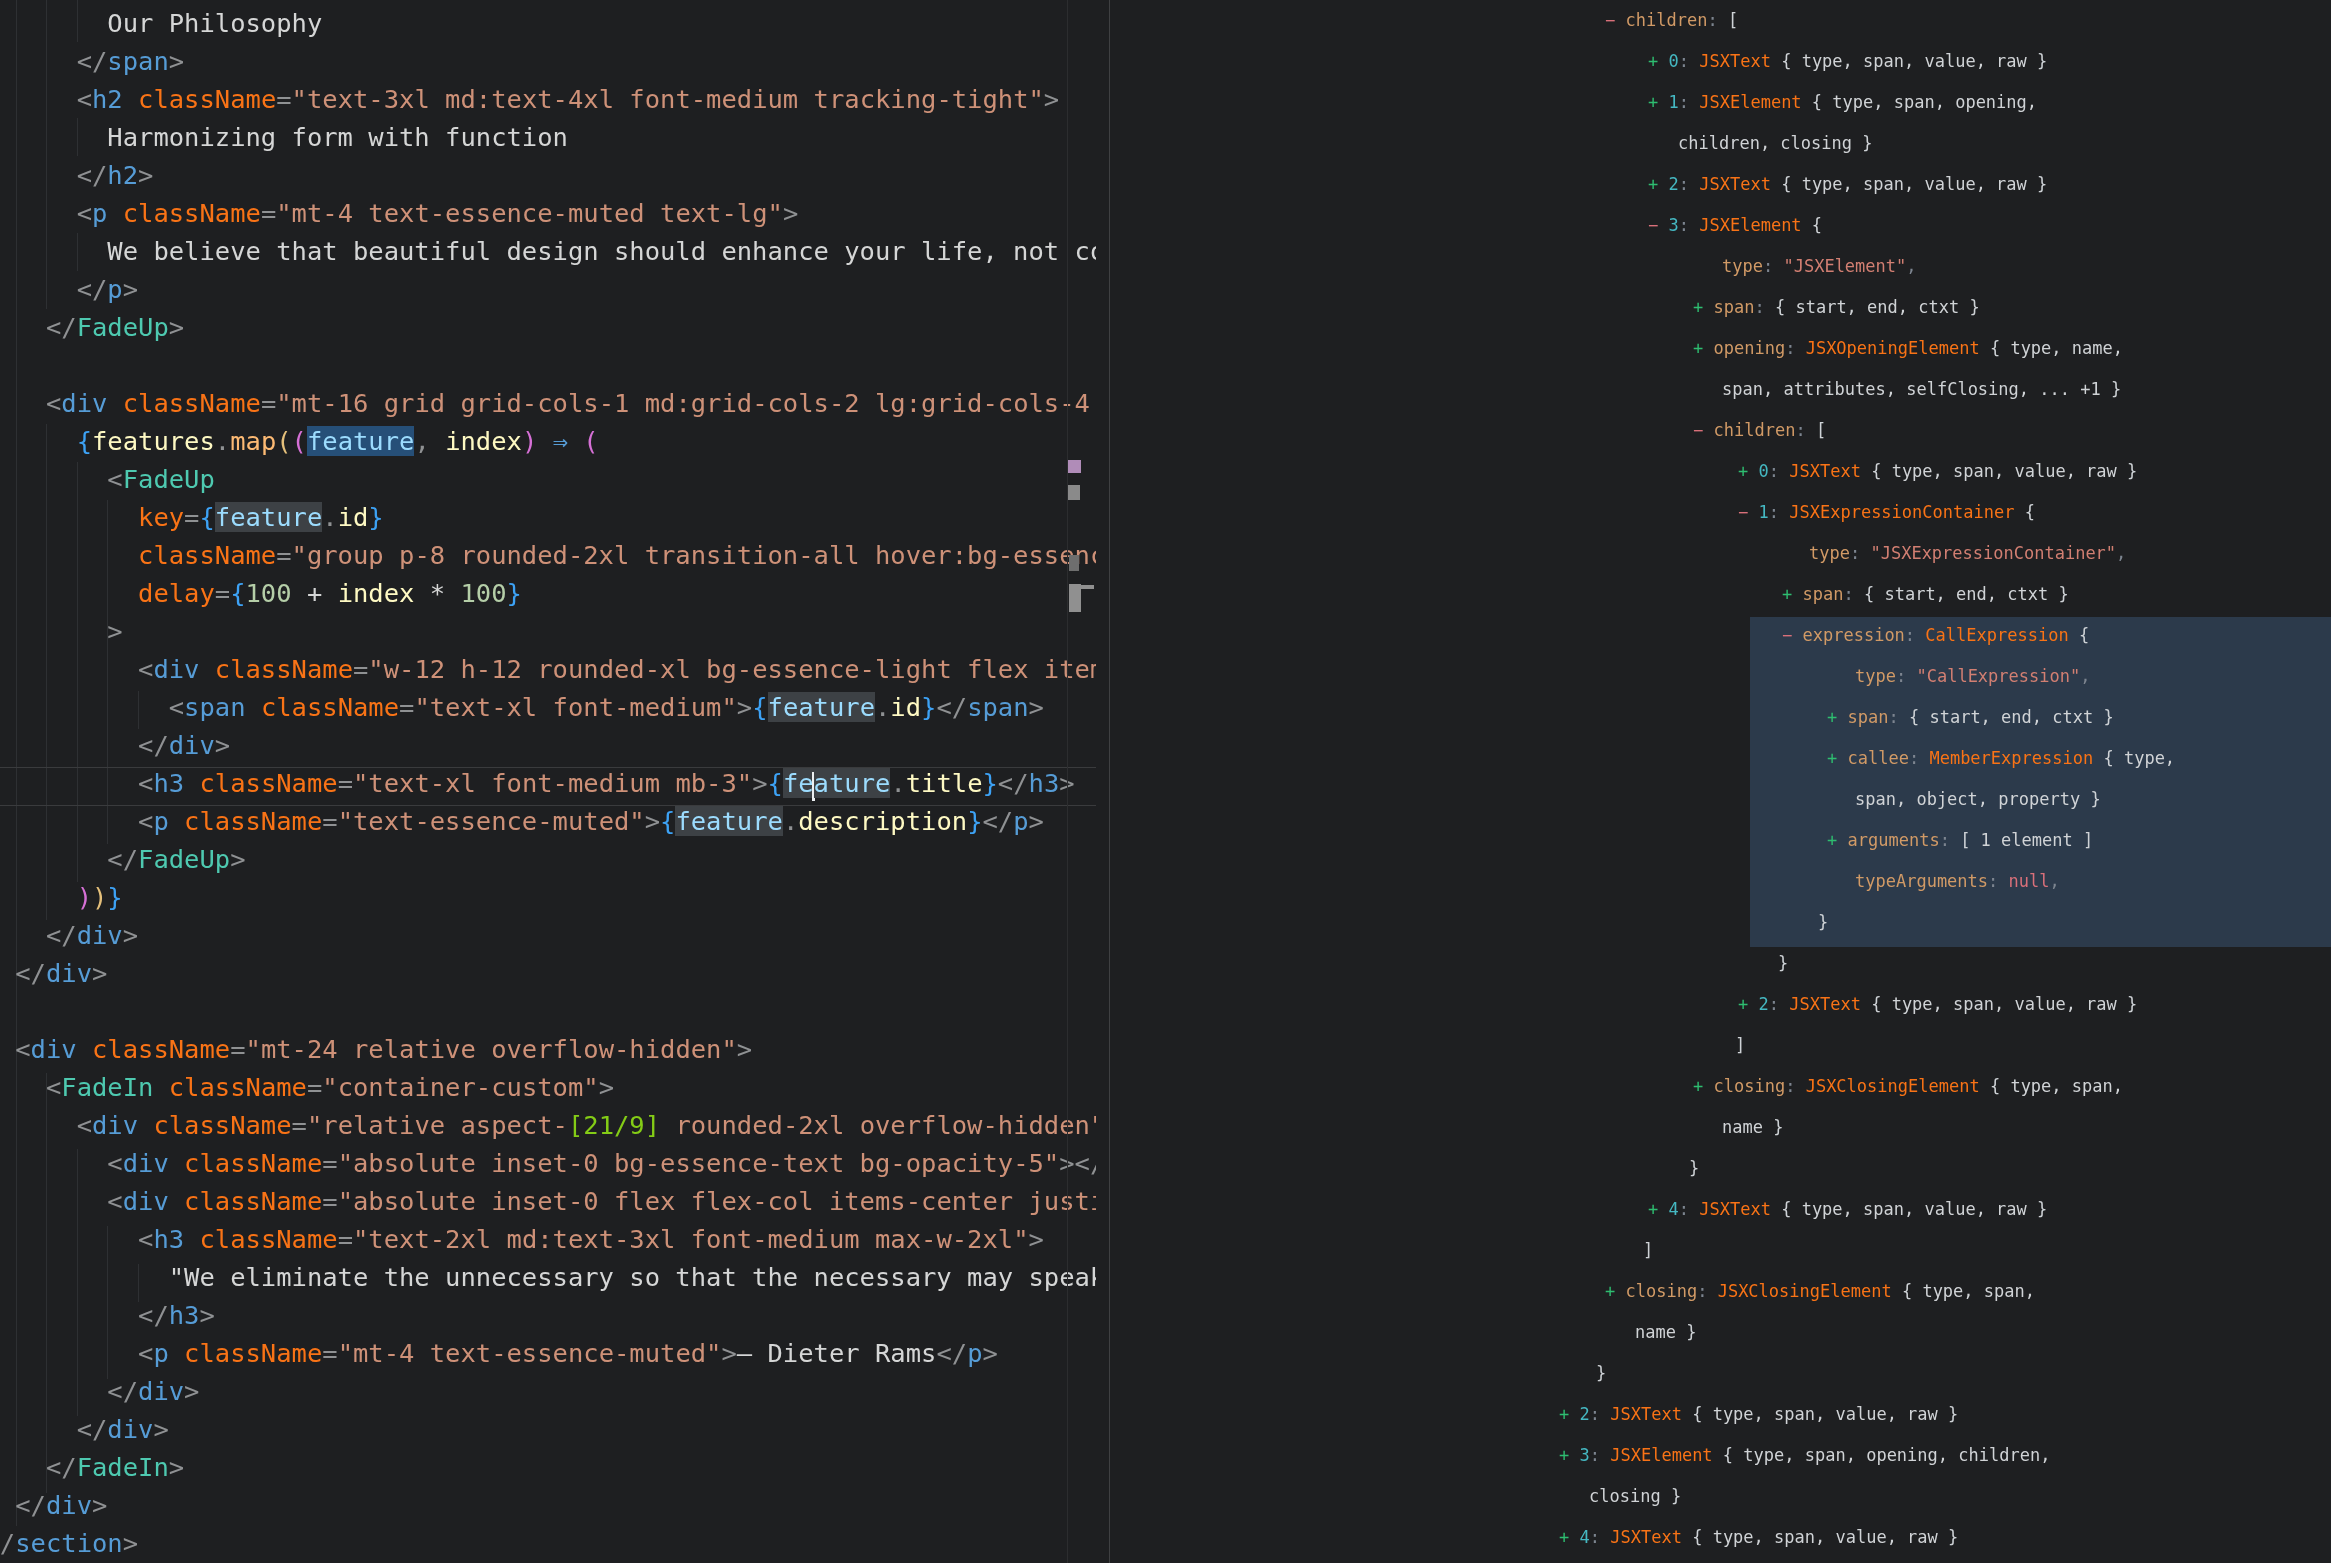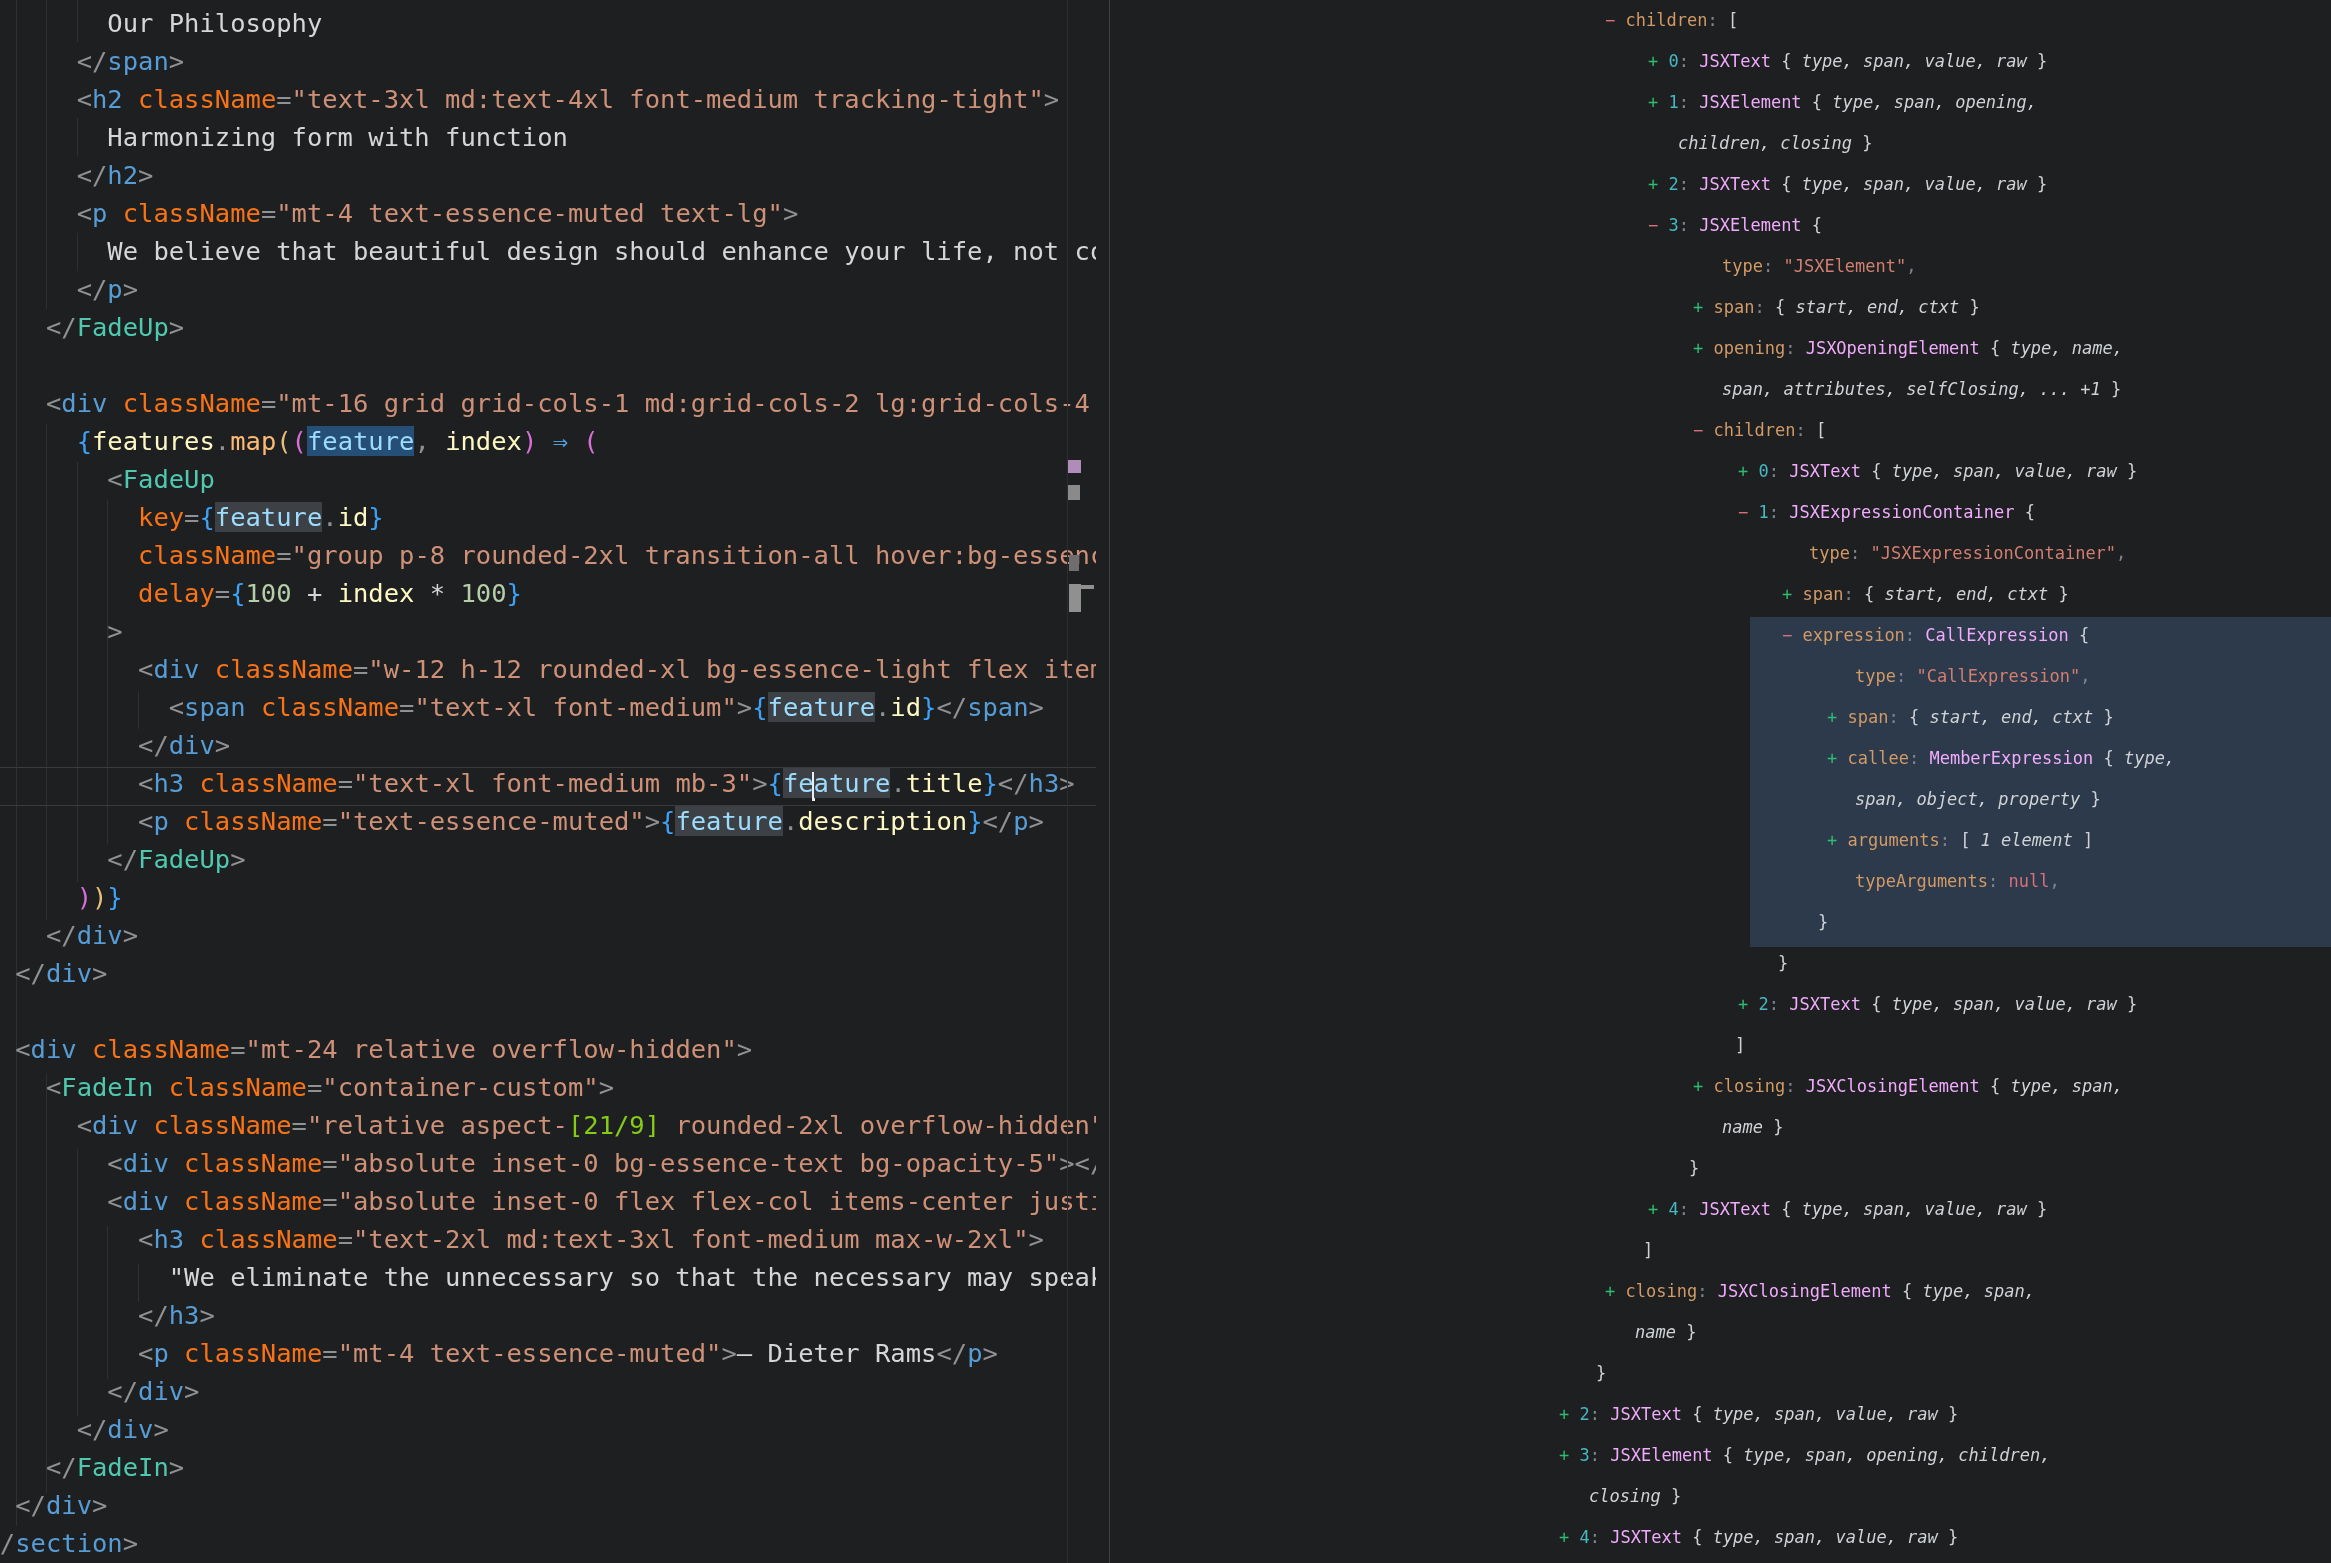--- a/index.html
+++ b/index.html
@@ -44,27 +44,27 @@
   #ast{position:absolute;left:1111px;top:0;width:1220px;height:1564px;overflow:hidden}
   #asthl{position:absolute;background:#2c3a4b}
   #astlines{position:absolute;left:0;top:0;white-space:pre;
     font-size:17px;line-height:41px;color:#d0d3d6}
   .al{height:41px}
 
   
   .am{color:#d9707a}
   .ap{color:#2ebd70}
   .ai{color:#45b8c2}
-  .an{color:#f0abfc}
+  .an{color:#f97316}
   .ak{color:#d19a66}
   .ac{color:#7d8590}
   .aP{color:#ced2d6}
   .as{color:#d27f72}
   .aN{color:#d9707a}
-  .aI{color:#d0d3d6;font-style:italic}
+  .aI{color:#d0d3d6;}
 </style>
 </head>
 <body>
 
 <div id="stage">
 
   <div id="editor">
     <div id="guides">
         <div class="guide" style="left: 16.4px; top: 0px; height: 1526px;"></div>
         <div class="guide" style="left: 46px; top: 0px; height: 309px;"></div>

